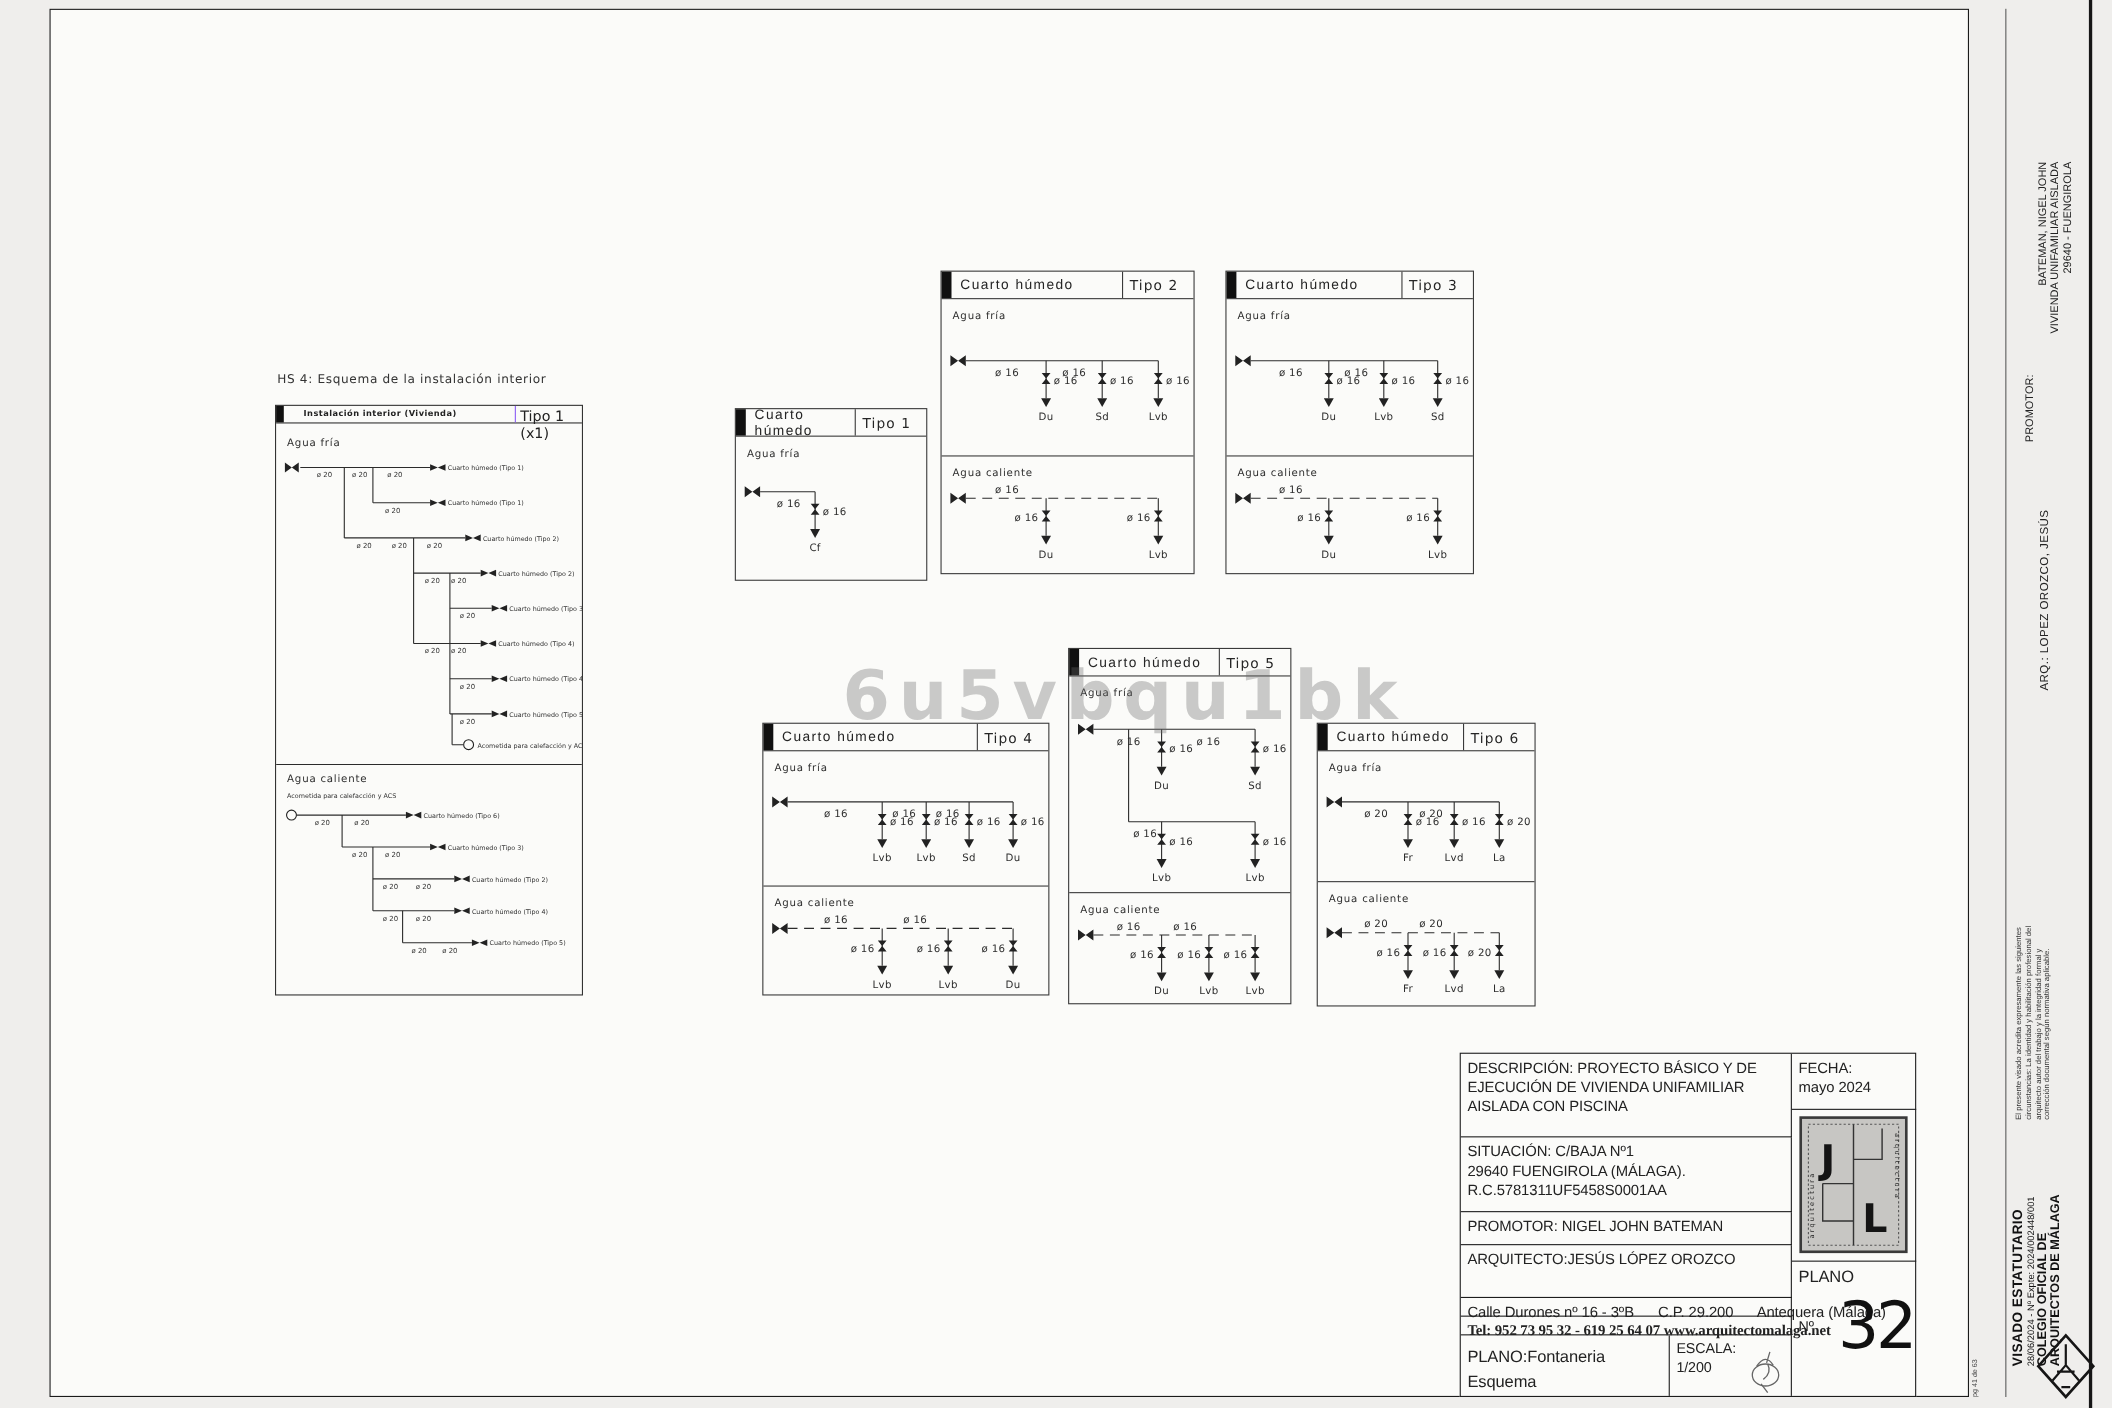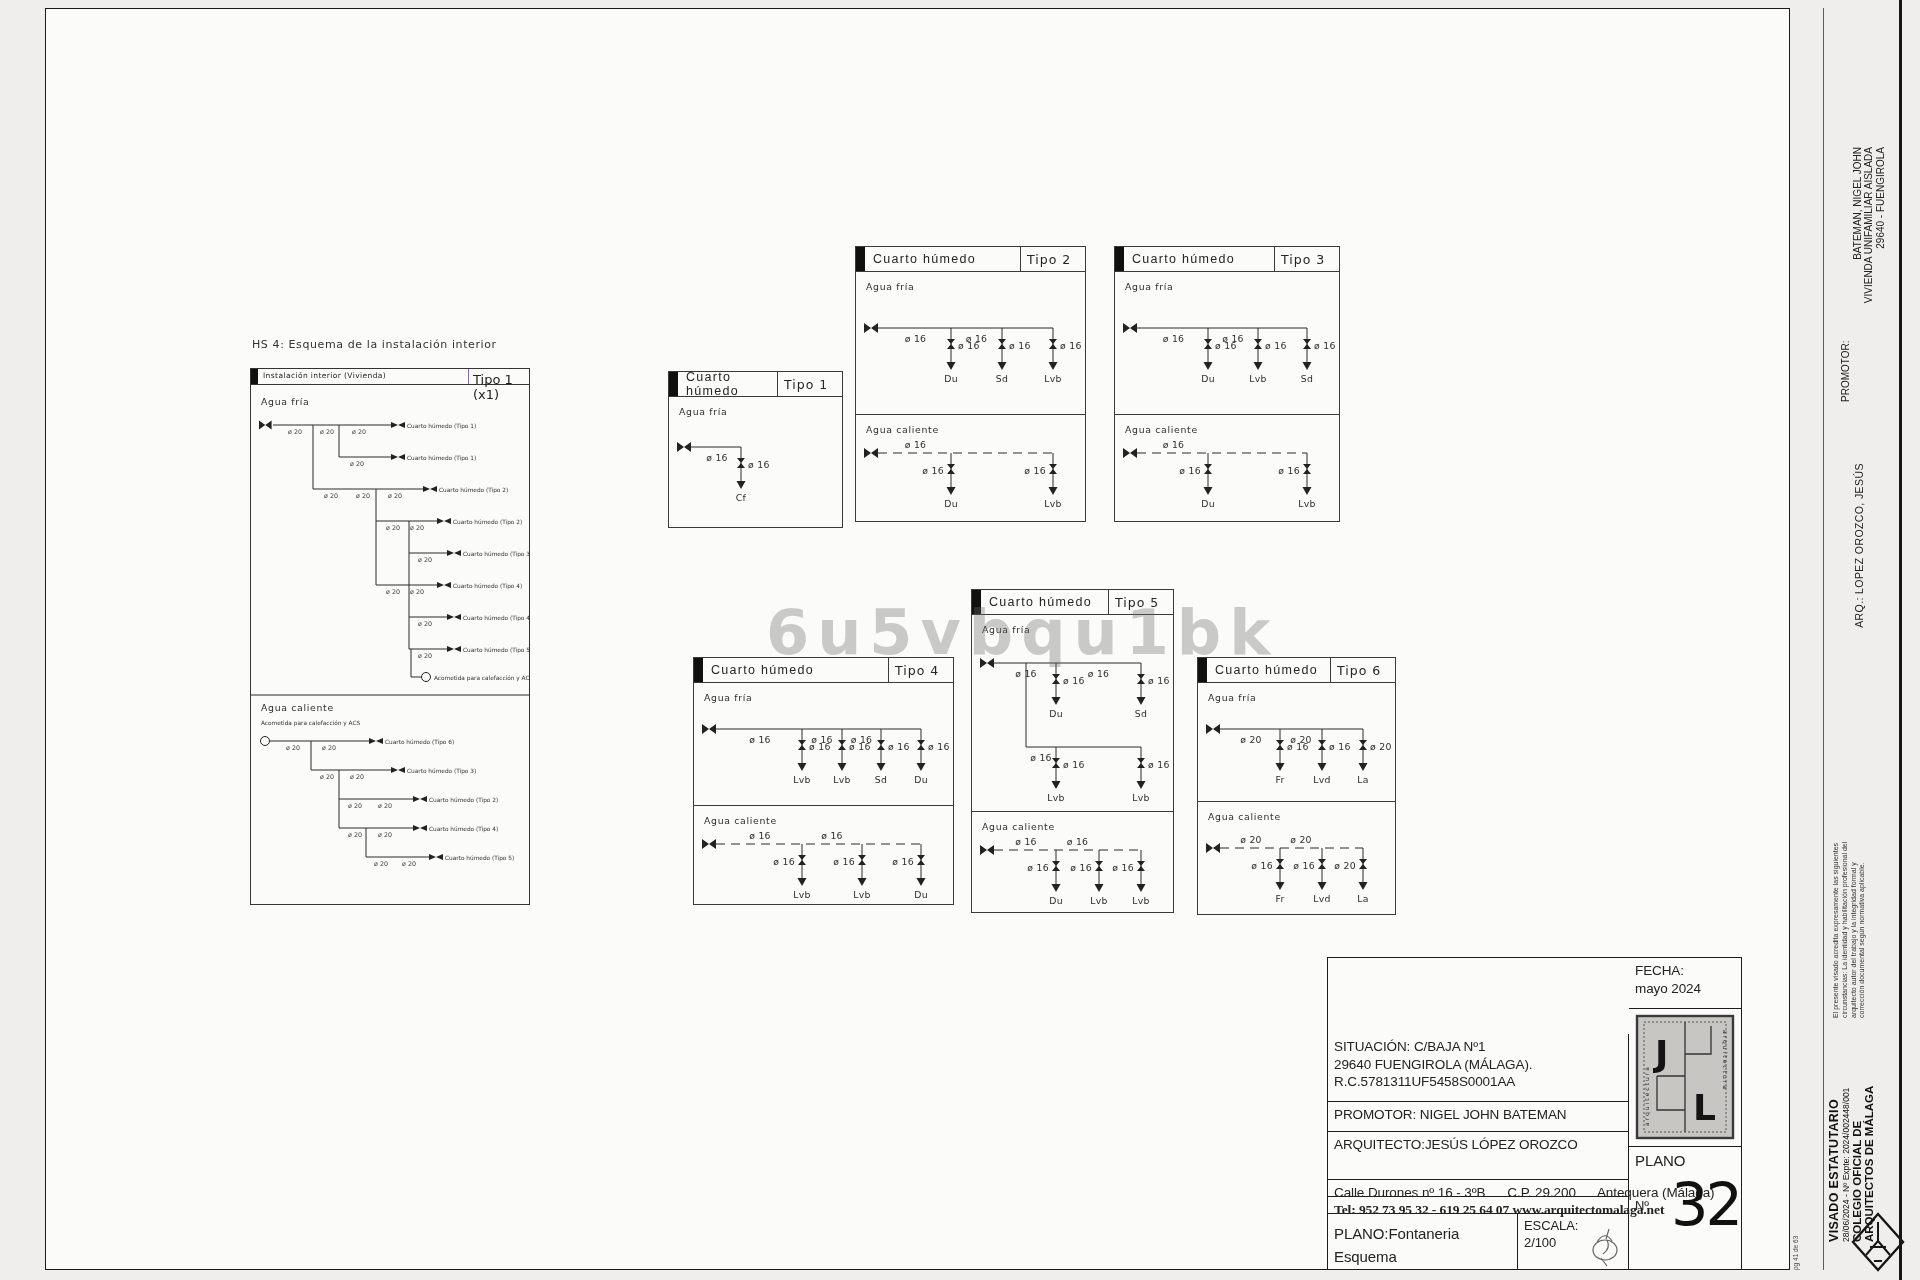--- a/index.html
+++ b/index.html
@@ -24,22 +24,22 @@
   .plbl{font-size:9.3px;fill:#2e2e2e;letter-spacing:.7px;}
   .pts{font-size:6.3px;fill:#333;}
   .ptb{font-size:5.8px;fill:#333;}
   
   .hs4t{position:absolute;left:252px;top:338px;font-size:11px;color:#333;
         letter-spacing:.6px;font-family:"DejaVu Sans",sans-serif;}
   #hs4{position:absolute;left:250px;top:368px;width:280px;height:537px;
        border:1px solid #333;background:#fbfbf9;box-sizing:border-box;}
   .hs4head{height:15px;border-bottom:1px solid #333;display:flex;align-items:stretch;}
   .hs4sq{width:7px;background:#101010;}
-  .hs4title{flex:1;font-size:7.5px;padding:2px 0 0 5px;letter-spacing:.4px;
-            font-family:"DejaVu Sans",sans-serif;color:#222;}
+  .hs4title{flex:1;font-size:7.5px;padding:2px 0 0 18px;letter-spacing:.4px;
+            font-family:"DejaVu Sans",sans-serif;color:#222;font-weight:bold;}
   .hs4tipo{width:56px;border-left:1px solid #8b5cf6;font-size:13px;padding:2.5px 0 0 4px;
            font-family:"DejaVu Sans",sans-serif;color:#222;}
   #hs4svg{overflow:hidden;display:block;}
   
   .tb{position:absolute;left:1327px;top:957px;width:415px;height:313px;
       border:1.6px solid #1d1d1d;background:#fbfbf9;box-sizing:border-box;}
   .tb .cell{position:absolute;box-sizing:border-box;border-color:#1d1d1d;
             padding:4px 6px;font-size:13.5px;line-height:1.3;letter-spacing:-.1px;}
   .bb{border-bottom:1px solid #1d1d1d;}
   .br{border-right:1px solid #1d1d1d;}
@@ -466,36 +466,37 @@
           <path d="M161 57 h8 l-4 5 z M161 67 h8 l-4 -5 z" fill="#222"></path>
           <text x="158" y="67" class="pt" text-anchor="end">ø 20</text>
           <path d="M160.5 80 h9 l-4.5 8 z" fill="#222"></path>
           <text x="165" y="100" class="pt" text-anchor="middle">La</text>
         </svg>
       </div>
     </div>
 </div>
 
 <div class="tb">
+  <div class="cell bb br" style="left:0;top:0;width:301px;height:76px;">DESCRIPCIÓN: PROYECTO BÁSICO Y DE EJECUCIÓN DE VIVIENDA UNIFAMILIAR AISLADA CON PISCINA</div>
   <div class="cell bb br" style="left:0;top:76px;width:301px;height:68px;">
     <div>SITUACIÓN:  C/BAJA Nº1</div>
     <div>29640 FUENGIROLA (MÁLAGA).</div>
     <div>R.C.5781311UF5458S0001AA</div>
   </div>
   <div class="cell bb br" style="left:0;top:144px;width:301px;height:30px;">PROMOTOR: NIGEL JOHN BATEMAN</div>
   <div class="cell bb br" style="left:0;top:174px;width:301px;height:48px;">ARQUITECTO:JESÚS LÓPEZ OROZCO</div>
   <div class="cell bb br addr" style="left:0;top:222px;width:301px;height:17px;">Calle Durones nº 16 - 3ºB      C.P. 29.200      Antequera (Málaga)</div>
   <div class="cell bb br addr addr2" style="left:0;top:239px;width:301px;height:17px;">Tel: 952 73 95 32 - 619 25 64 07 www.arquitectomalaga.net</div>
   <div class="cell br" style="left:0;top:256px;width:190px;height:55px;font-size:15px;line-height:1.5;padding-top:9px;">
     <div>PLANO:Fontaneria</div>
     <div>Esquema</div>
   </div>
   <div class="cell br" style="left:190px;top:256px;width:111px;height:55px;font-size:13px;">
     <div>ESCALA:</div>
-    <div>2/100</div>
+    <div>1/200</div>
     <svg width="38" height="42" style="position:absolute;right:4px;bottom:2px;">
       <ellipse cx="19" cy="25" rx="12" ry="10" fill="none" stroke="#666" stroke-width="1.2"></ellipse>
       <path d="M11 17 Q19 5 26 16 M15 33 L21 41 M21 15 Q25 23 17 29 M23 4 L20 14" fill="none" stroke="#666" stroke-width="1.2"></path>
     </svg>
   </div>
   <div class="cell bb" style="left:301px;top:0;width:113px;height:51px;">
     <div>FECHA:</div>
     <div>mayo  2024</div>
   </div>
   <div class="cell bb" style="left:301px;top:51px;width:113px;height:138px;padding:5px;">

